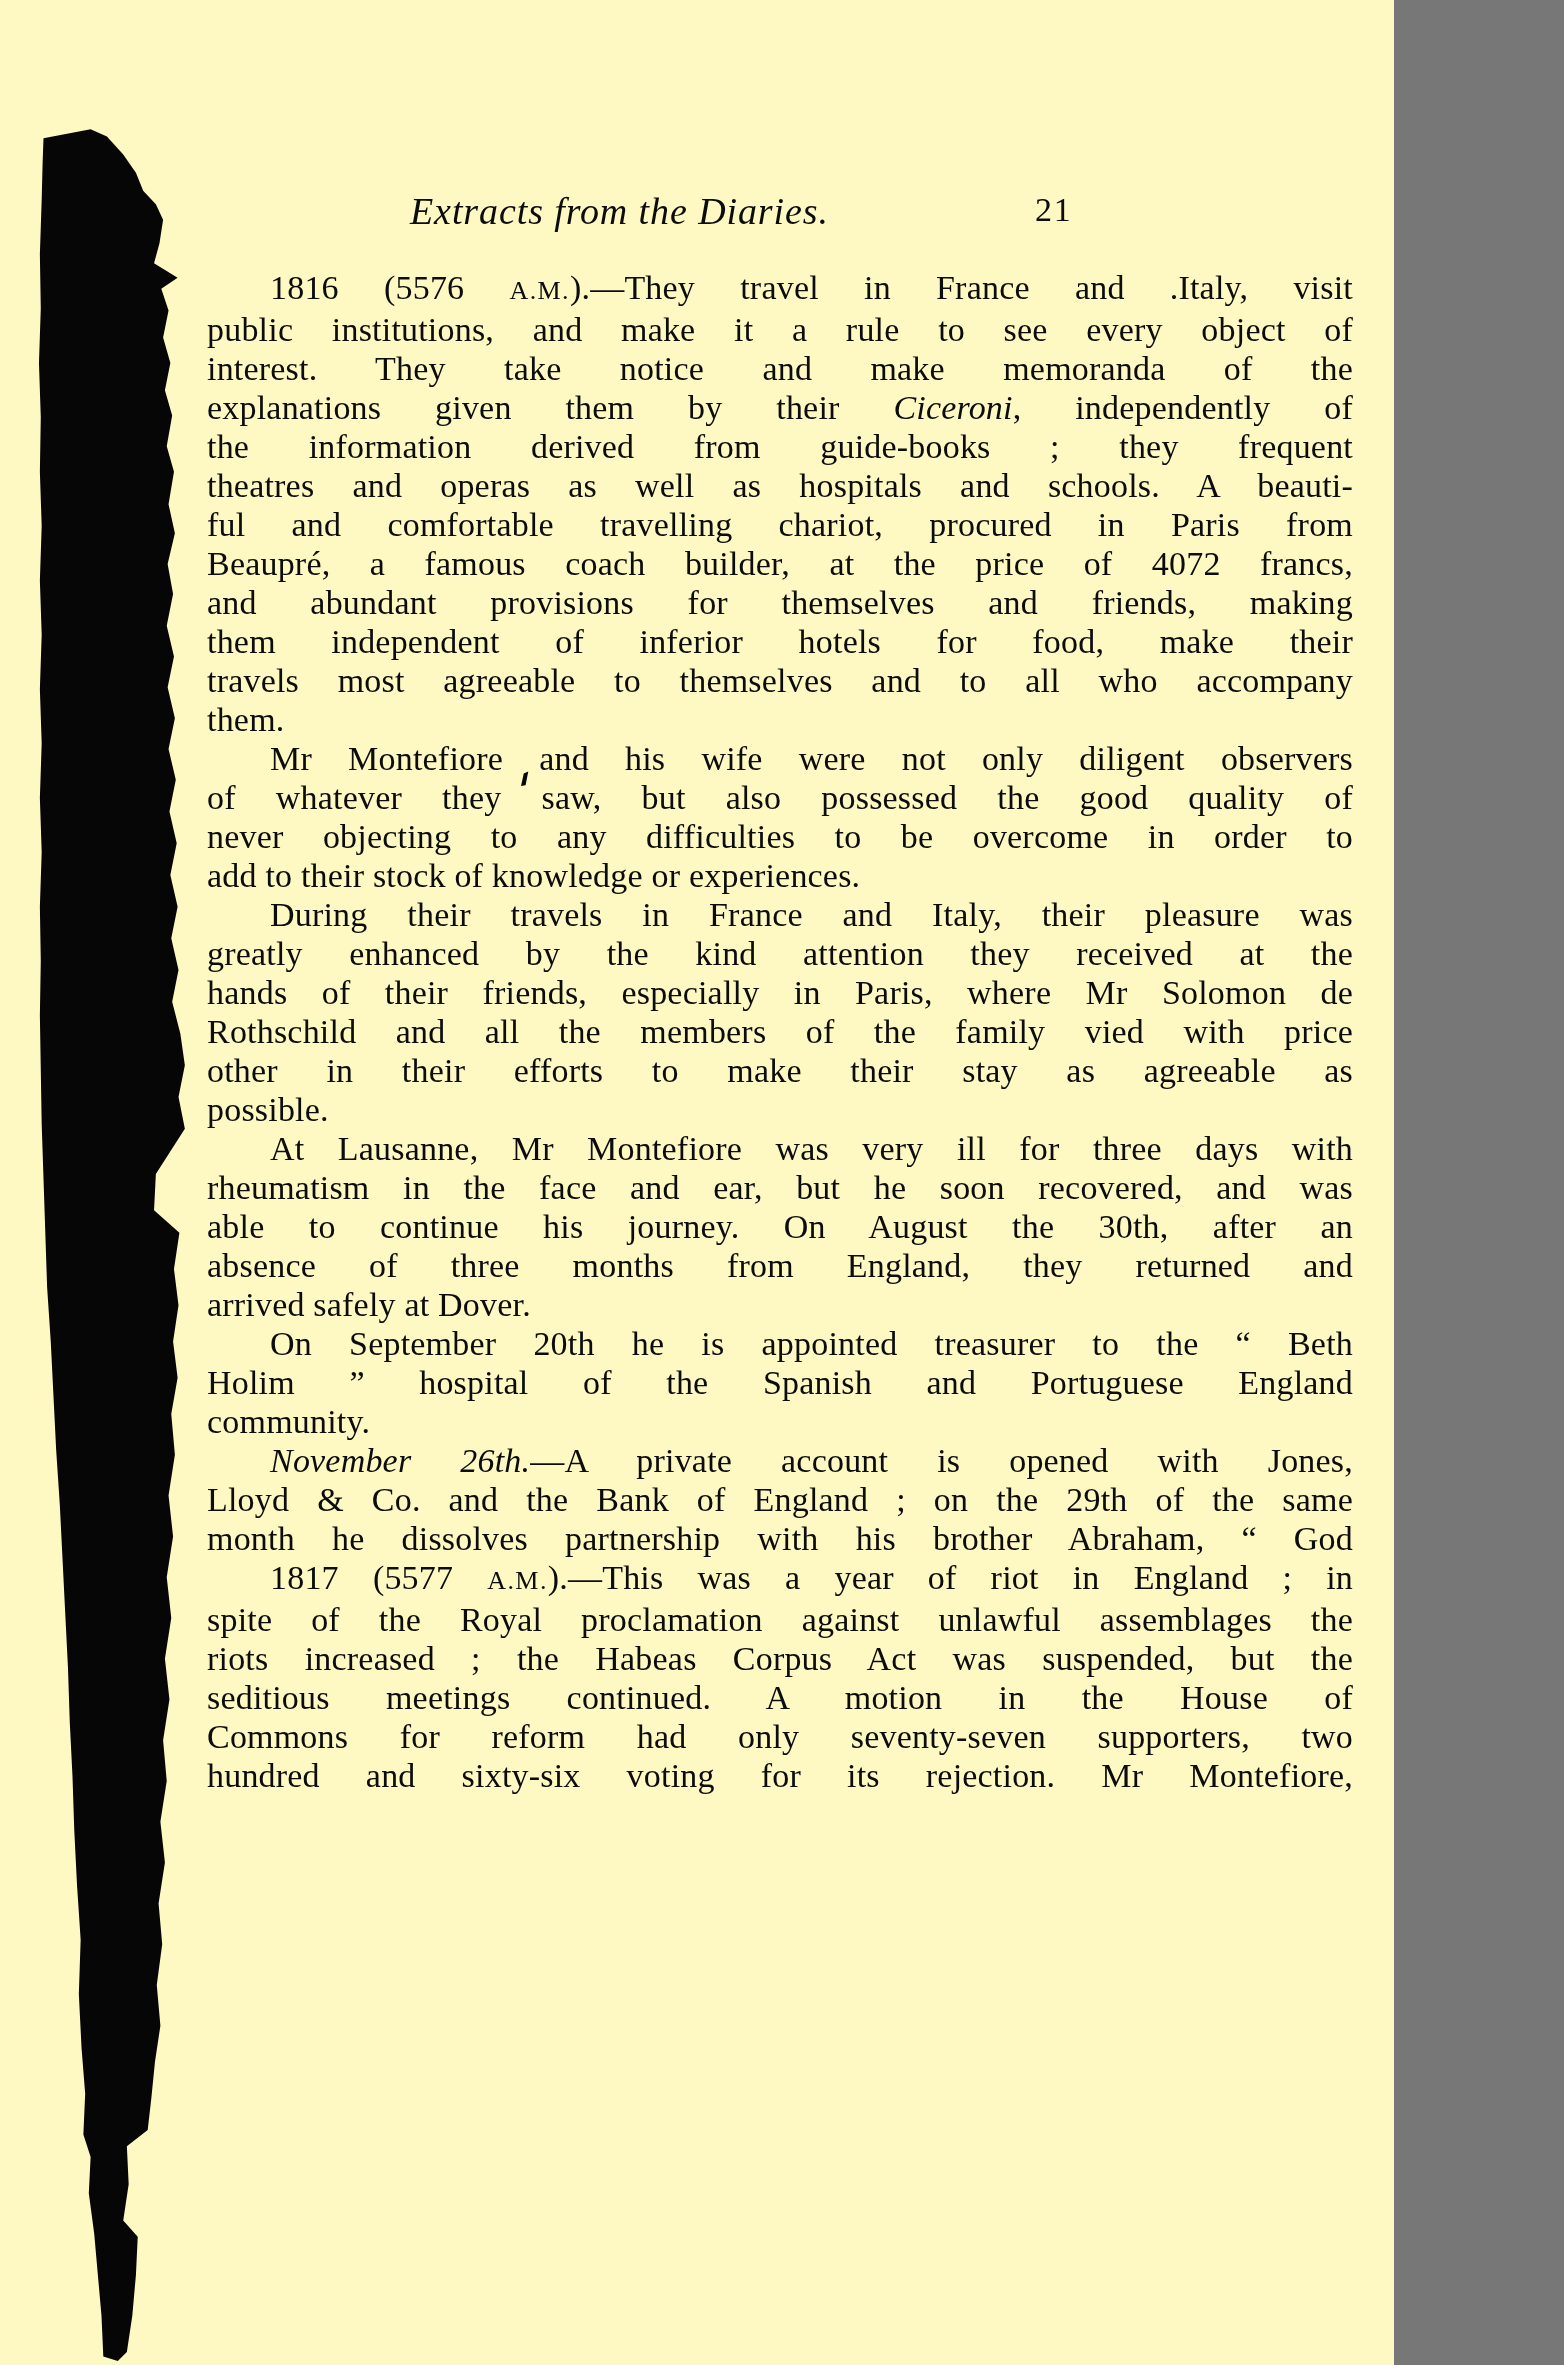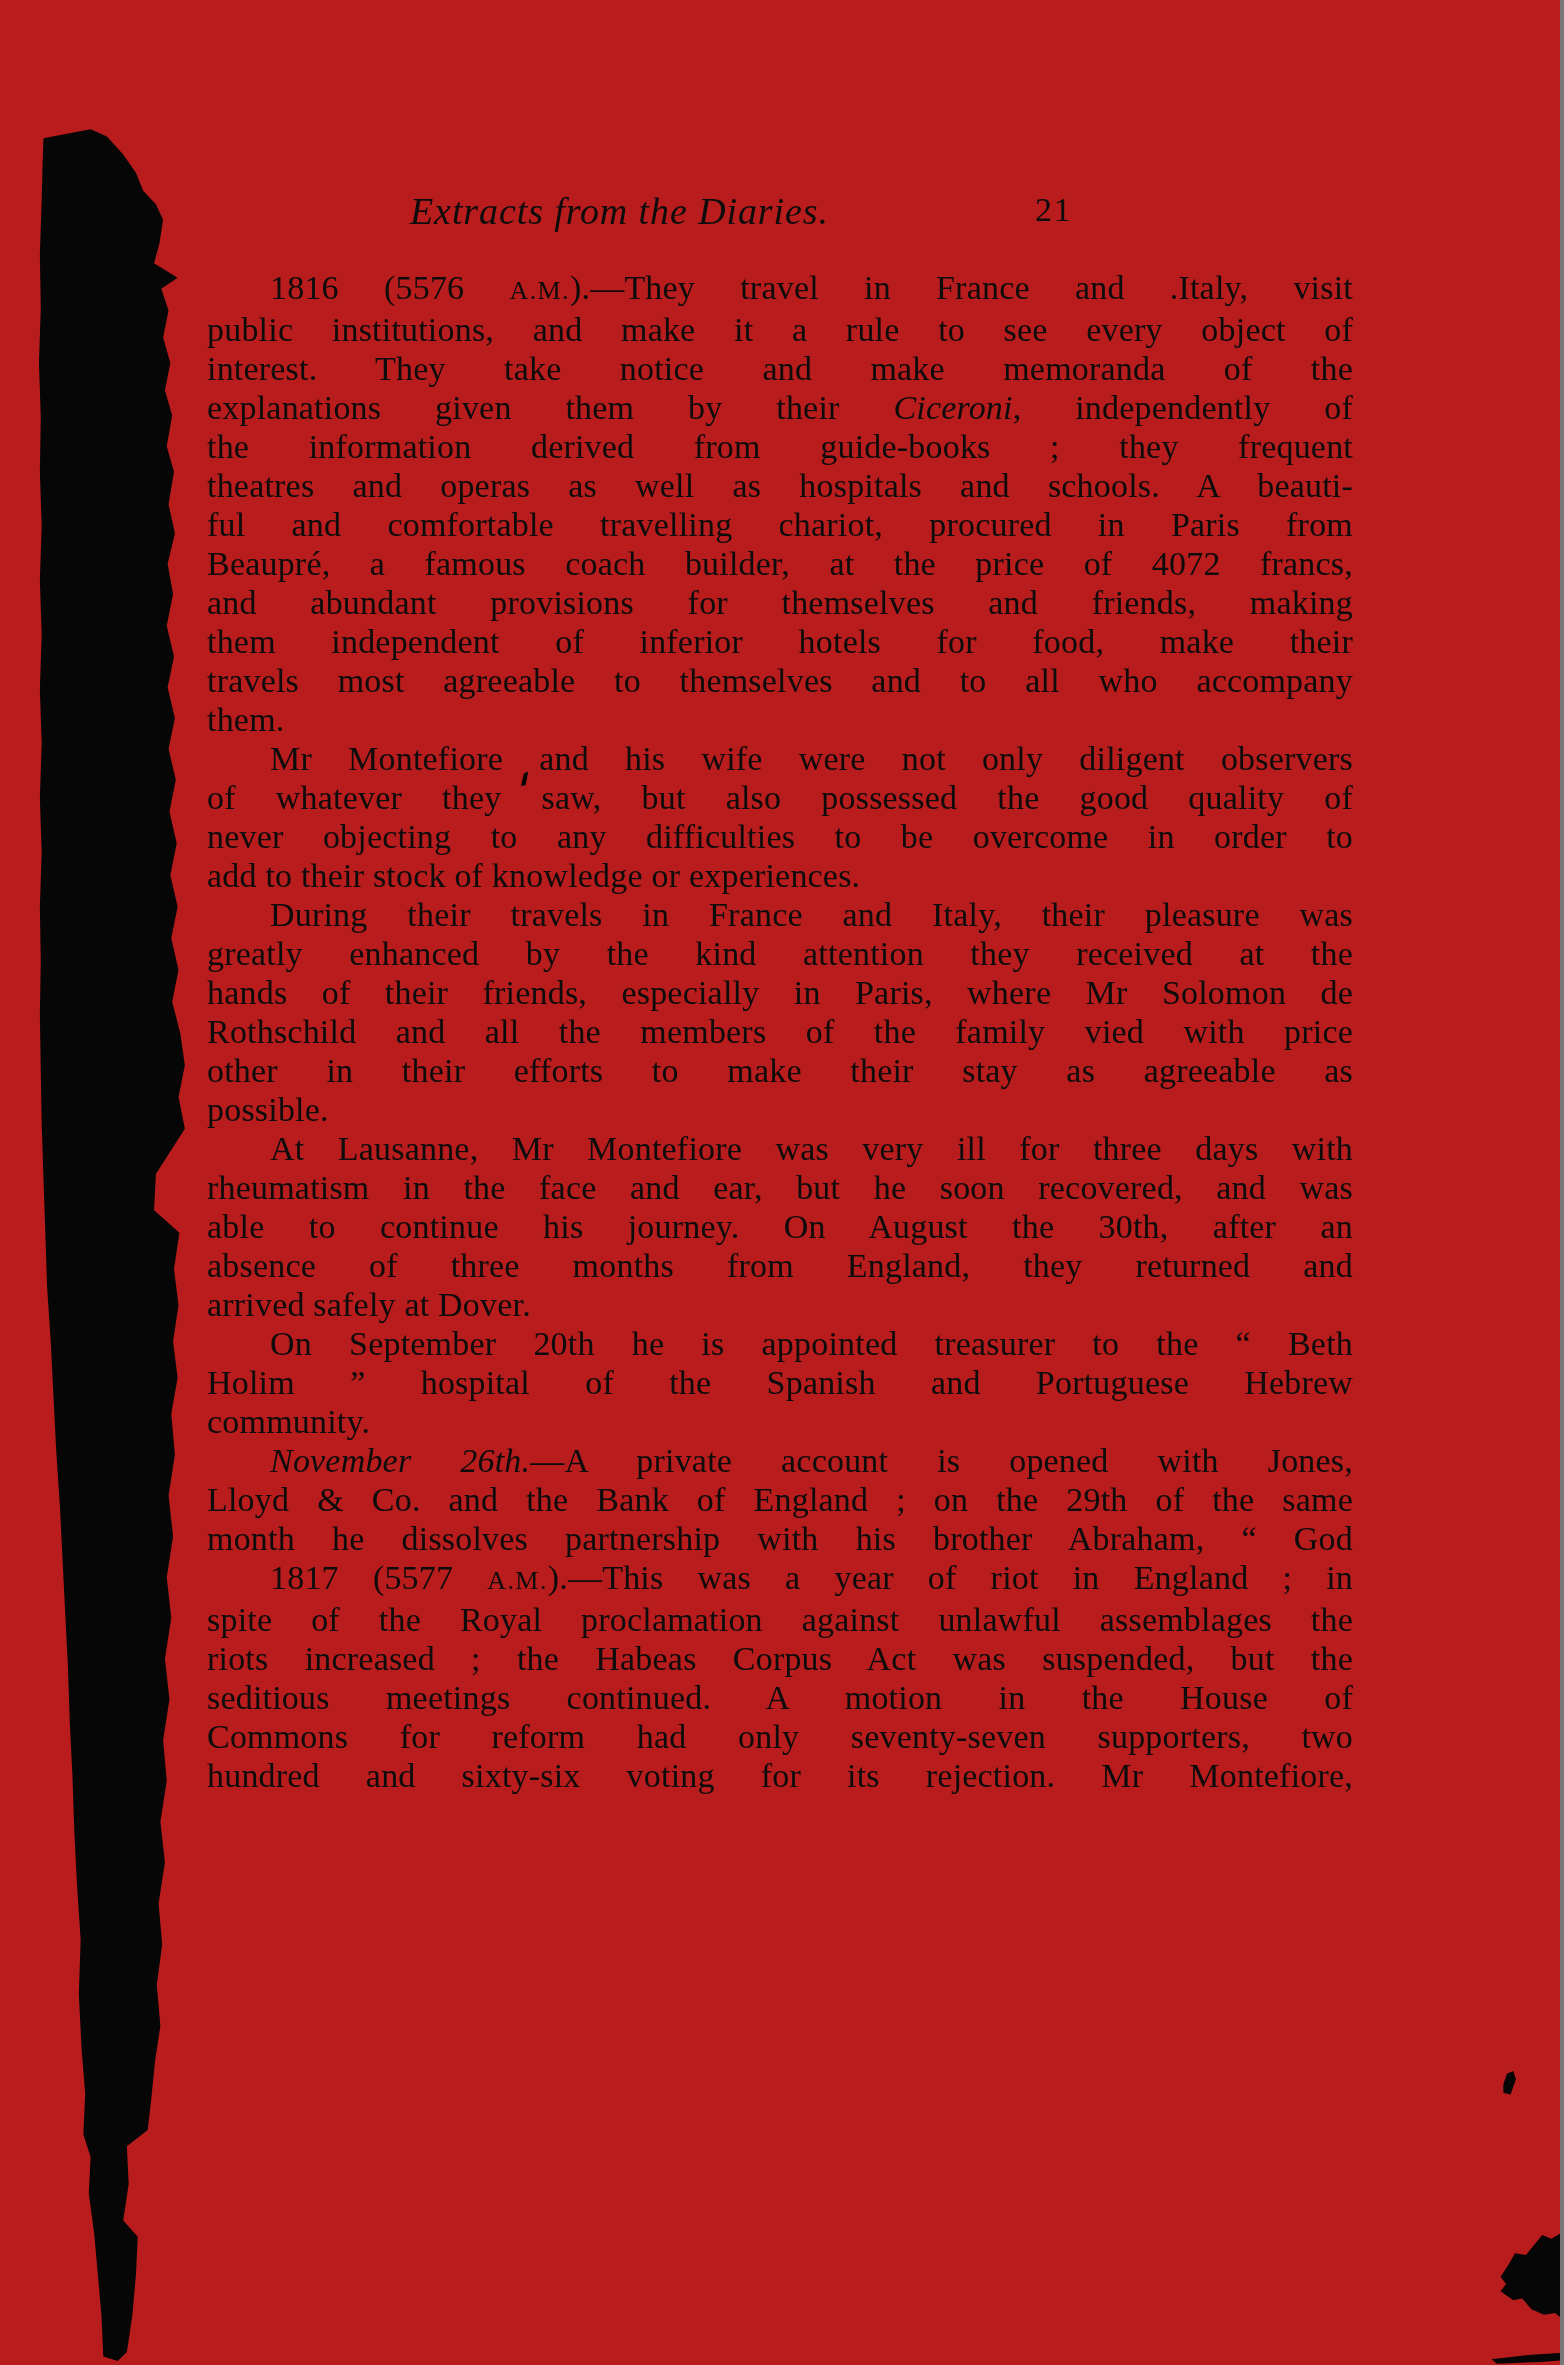--- a/index.html
+++ b/index.html
@@ -1,19 +1,19 @@
 <!DOCTYPE html>
 <html style="font-size:14.5px"><head>
 <meta charset="utf-8">
 <style>
   html,body{margin:0;padding:0;background:#777;}
   .page{
     position:relative;
-    width:1560px;height:2366px;
-    background:#b91c1c;
+    width:1394px;height:2366px;
+    background:#fef9c3;
     font-family:"Liberation Serif", serif;
     color:#0c0c0c;
     overflow:hidden;
   }
   .artifacts{position:absolute;left:0;top:0;width:1564px;height:2366px;pointer-events:none;}
   .artifacts polygon{fill:#060606;}
   .running-head .title{
     position:absolute;left:410px;top:189px;
     font-style:italic;font-size:38px;letter-spacing:0.9px;white-space:nowrap;
   }
@@ -101,21 +101,21 @@
       </div>
       <div>
         <div class="line first">At Lausanne, Mr Montefiore was very ill for three days with</div>
         <div class="line">rheumatism in the face and ear, but he soon recovered, and was</div>
         <div class="line">able to continue his journey. On August the 30th, after an</div>
         <div class="line">absence of three months from England, they returned and</div>
         <div class="line last">arrived safely at Dover.</div>
       </div>
       <div>
         <div class="line first">On September 20th he is appointed treasurer to the “ Beth</div>
-        <div class="line">Holim ” hospital of the Spanish and Portuguese Hebrew</div>
+        <div class="line">Holim ” hospital of the Spanish and Portuguese England</div>
         <div class="line last">community.</div>
       </div>
       <div>
         <div class="line first"><i>November 26th.</i>—A private account is opened with Jones,</div>
         <div class="line">Lloyd &amp; Co. and the Bank of England ; on the 29th of the same</div>
         <div class="line">month he dissolves partnership with his brother Abraham, “ God</div>
       </div>
       <div>
         <div class="line first">1817 (5577 <span class="sc">A.M.</span>).—This was a year of riot in England ; in</div>
         <div class="line">spite of the Royal proclamation against unlawful assemblages the</div>

